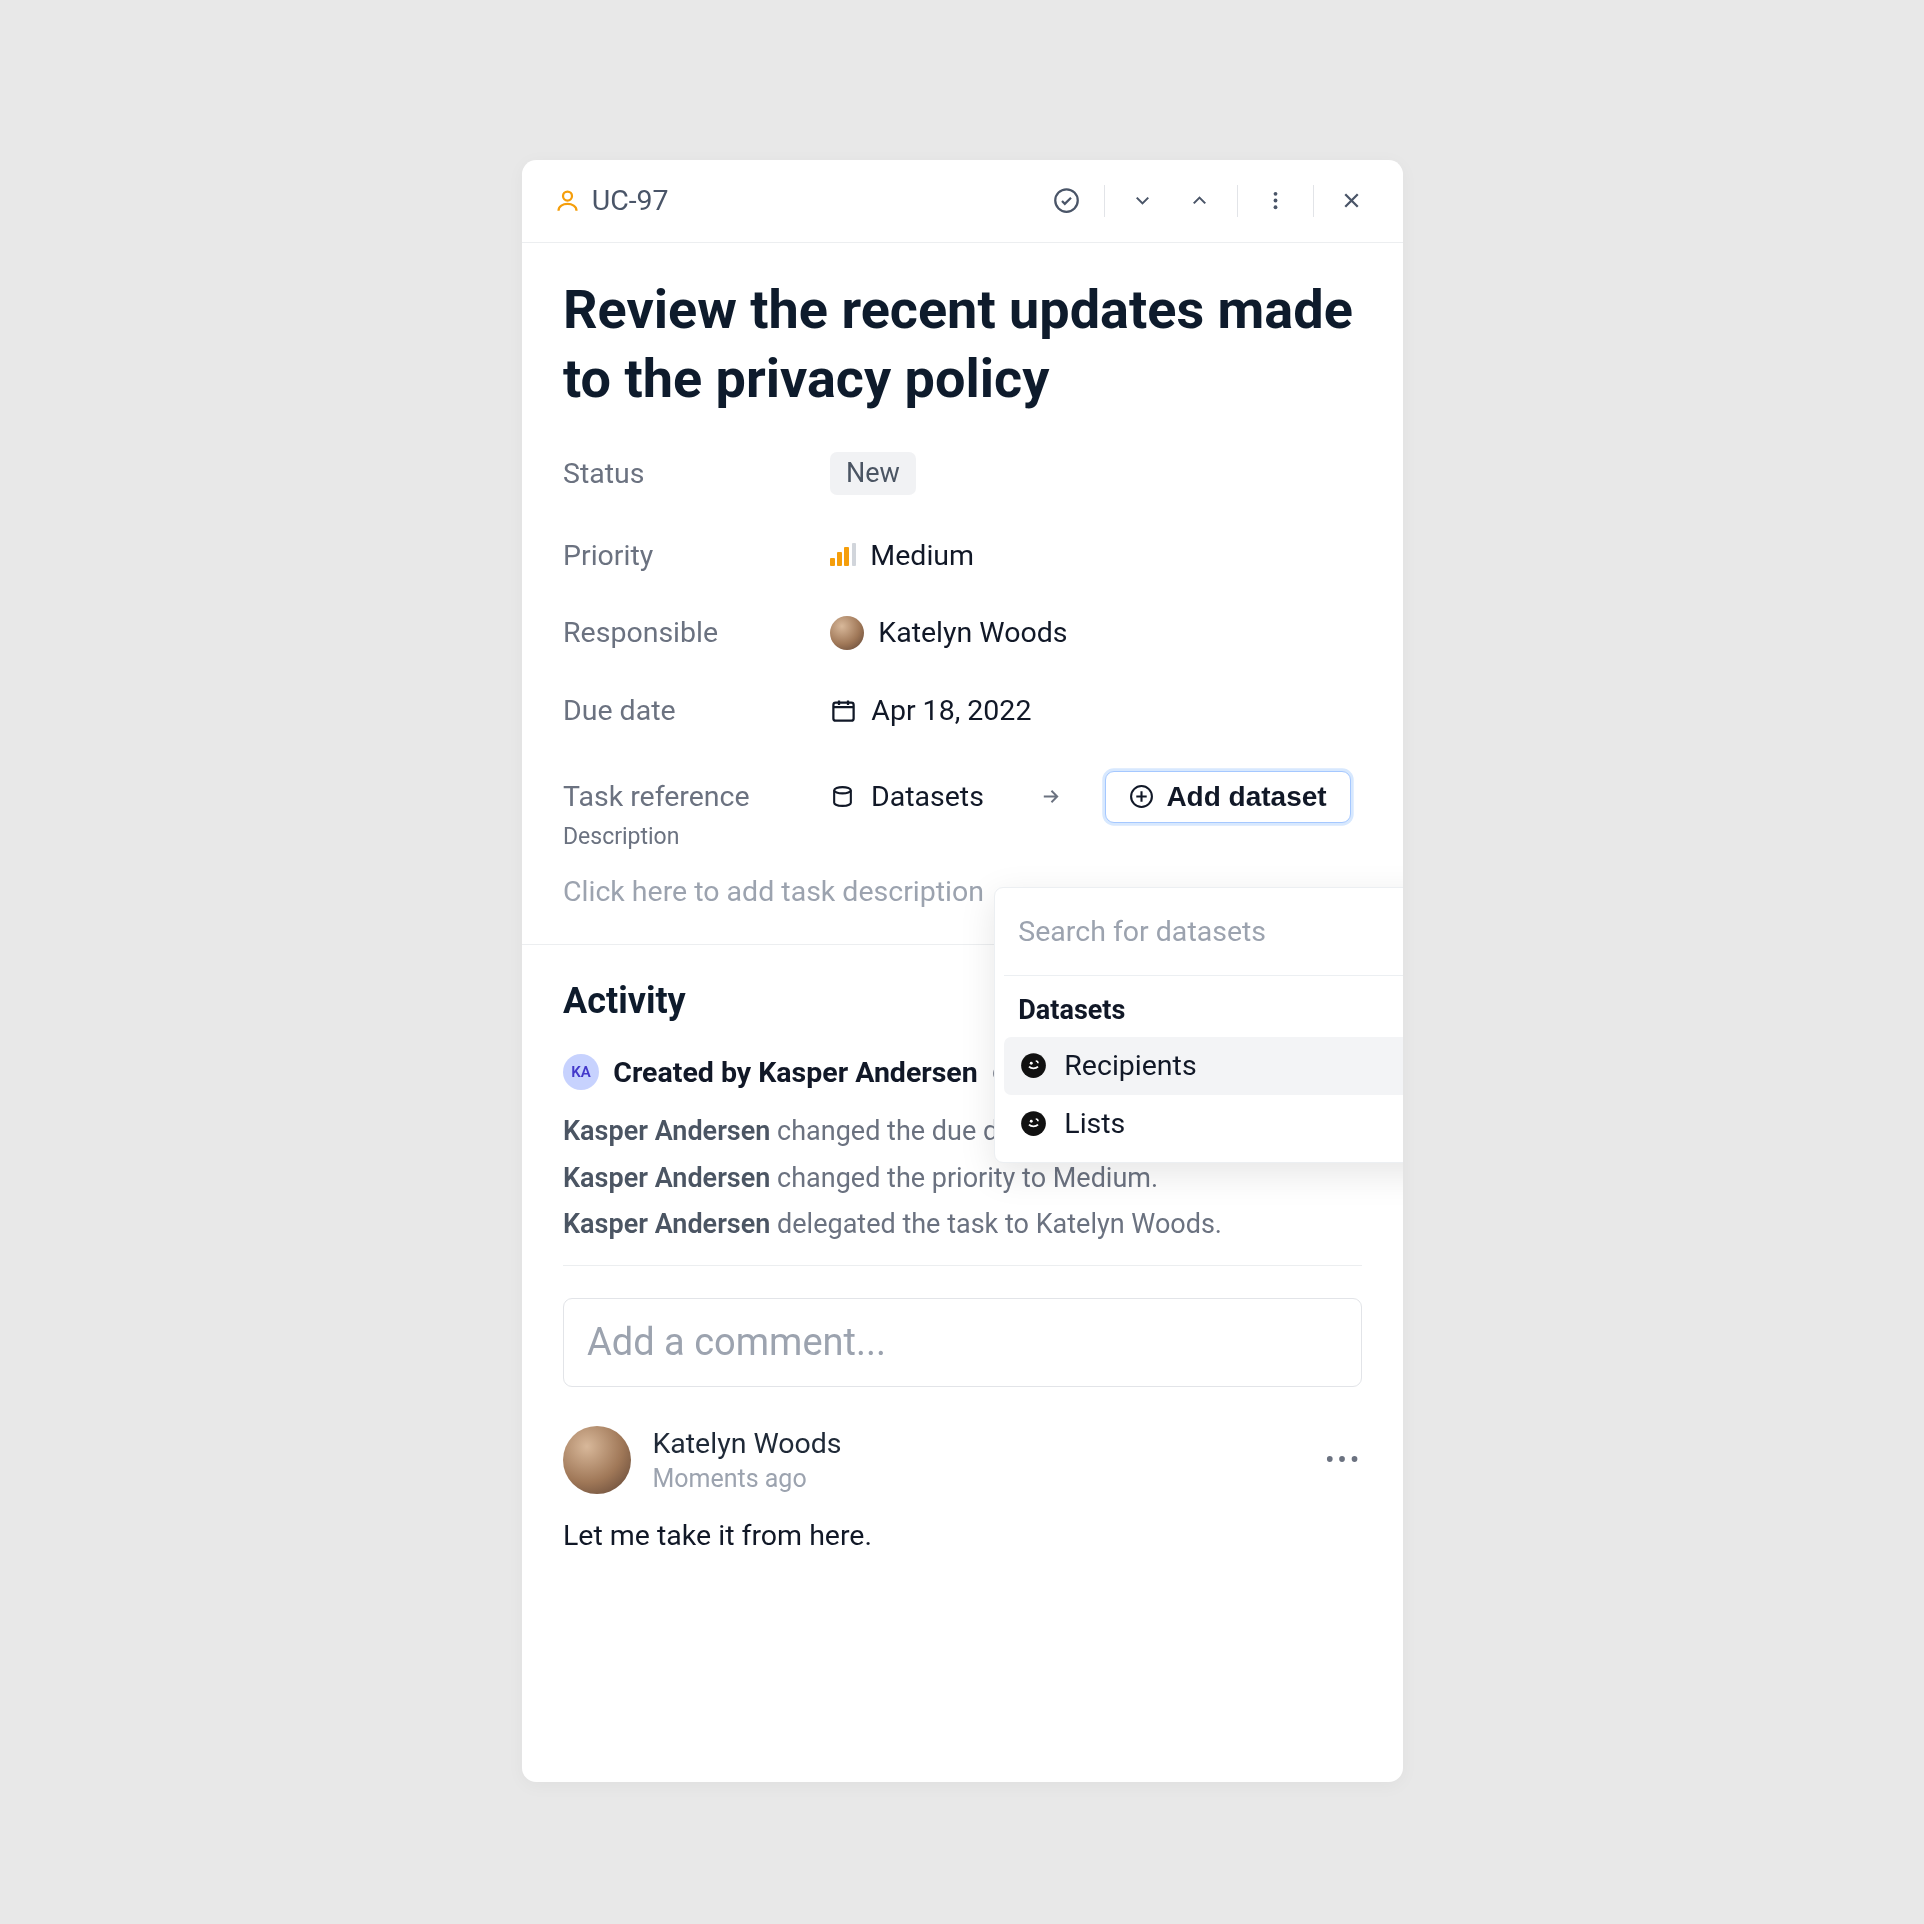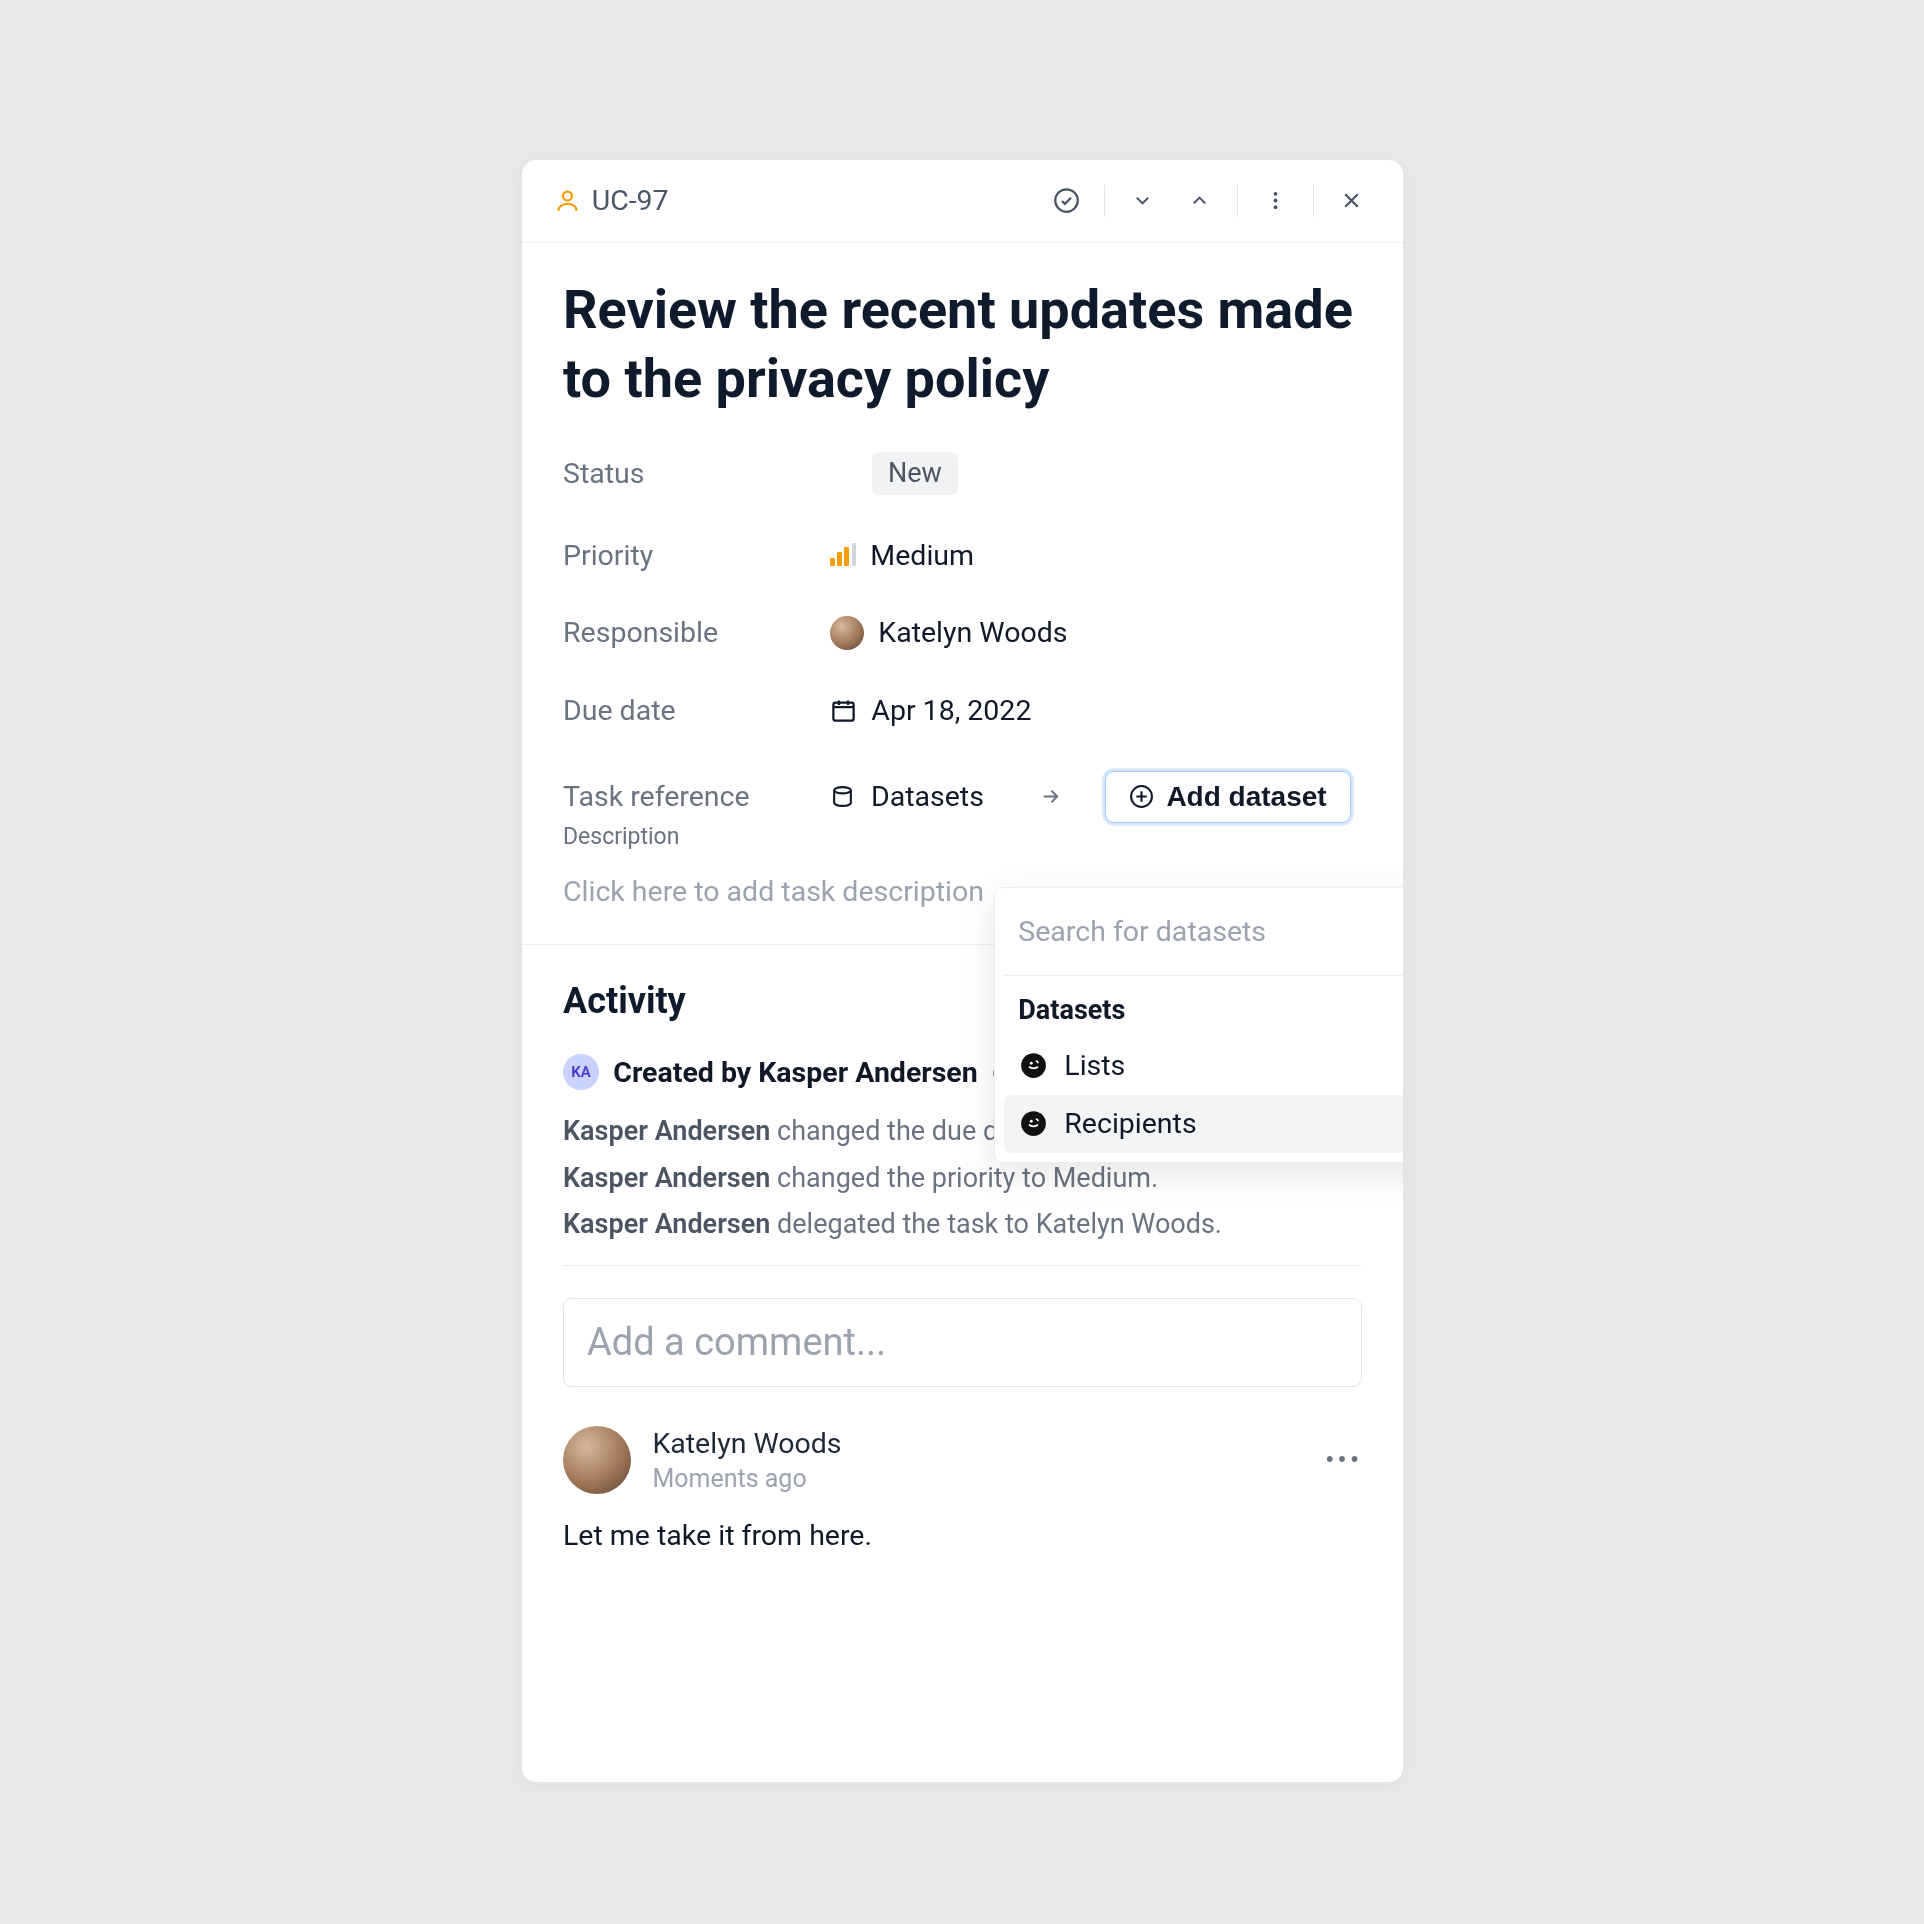--- a/index.html
+++ b/index.html
@@ -84,21 +84,20 @@
     font-size: 28.5px;
     color: #111827;
     position: relative;
   }
   .status-badge {
     background: #f1f2f4;
     color: #4b5563;
     padding: 5.3px 16px;
     border-radius: 7px;
     font-size: 27px;
-    margin-left: 42px;
   }
   .priority-bars {
     display: flex;
     align-items: flex-end;
     gap: 2.7px;
     height: 21.4px;
   }
   .priority-bars span {
     width: 4.5px;
     border-radius: 0.9px;
@@ -421,39 +420,39 @@
         <div class="time">Moments ago</div>
       </div>
       <span class="ellipsis">•••</span>
     </div>
     <div class="comment-body">Let me take it from here.</div>
   </div>
 
   <div class="popover">
     <div class="popover-search">Search for datasets</div>
     <div class="popover-section-label">Datasets</div>
+    <div class="popover-item hover">
+      <span class="ds-icon">
+        <svg width="27" height="27" viewBox="0 0 24 24">
+              <circle cx="12" cy="12" r="11" fill="#111"></circle>
+              <path d="M8 13c2 2 6 2 8 0" stroke="#fff" stroke-width="1.6" fill="none"></path>
+              <circle cx="10" cy="10" r="1.3" fill="#fff"></circle>
+              <path d="M14 8c1 0 2 .5 2 2" stroke="#fff" stroke-width="1.4" fill="none"></path>
+            </svg>
+      </span>
+      <span>Recipients</span>
+    </div>
     <div class="popover-item">
       <span class="ds-icon">
         <svg width="27" height="27" viewBox="0 0 24 24">
               <circle cx="12" cy="12" r="11" fill="#111"></circle>
               <path d="M8 13c2 2 6 2 8 0" stroke="#fff" stroke-width="1.6" fill="none"></path>
               <circle cx="10" cy="10" r="1.3" fill="#fff"></circle>
               <path d="M14 8c1 0 2 .5 2 2" stroke="#fff" stroke-width="1.4" fill="none"></path>
             </svg>
       </span>
       <span>Lists</span>
     </div>
-    <div class="popover-item hover">
-      <span class="ds-icon">
-        <svg width="27" height="27" viewBox="0 0 24 24">
-              <circle cx="12" cy="12" r="11" fill="#111"></circle>
-              <path d="M8 13c2 2 6 2 8 0" stroke="#fff" stroke-width="1.6" fill="none"></path>
-              <circle cx="10" cy="10" r="1.3" fill="#fff"></circle>
-              <path d="M14 8c1 0 2 .5 2 2" stroke="#fff" stroke-width="1.4" fill="none"></path>
-            </svg>
-      </span>
-      <span>Recipients</span>
-    </div>
   </div>
 
 </div>
 </div>
 
 
 </body></html>

